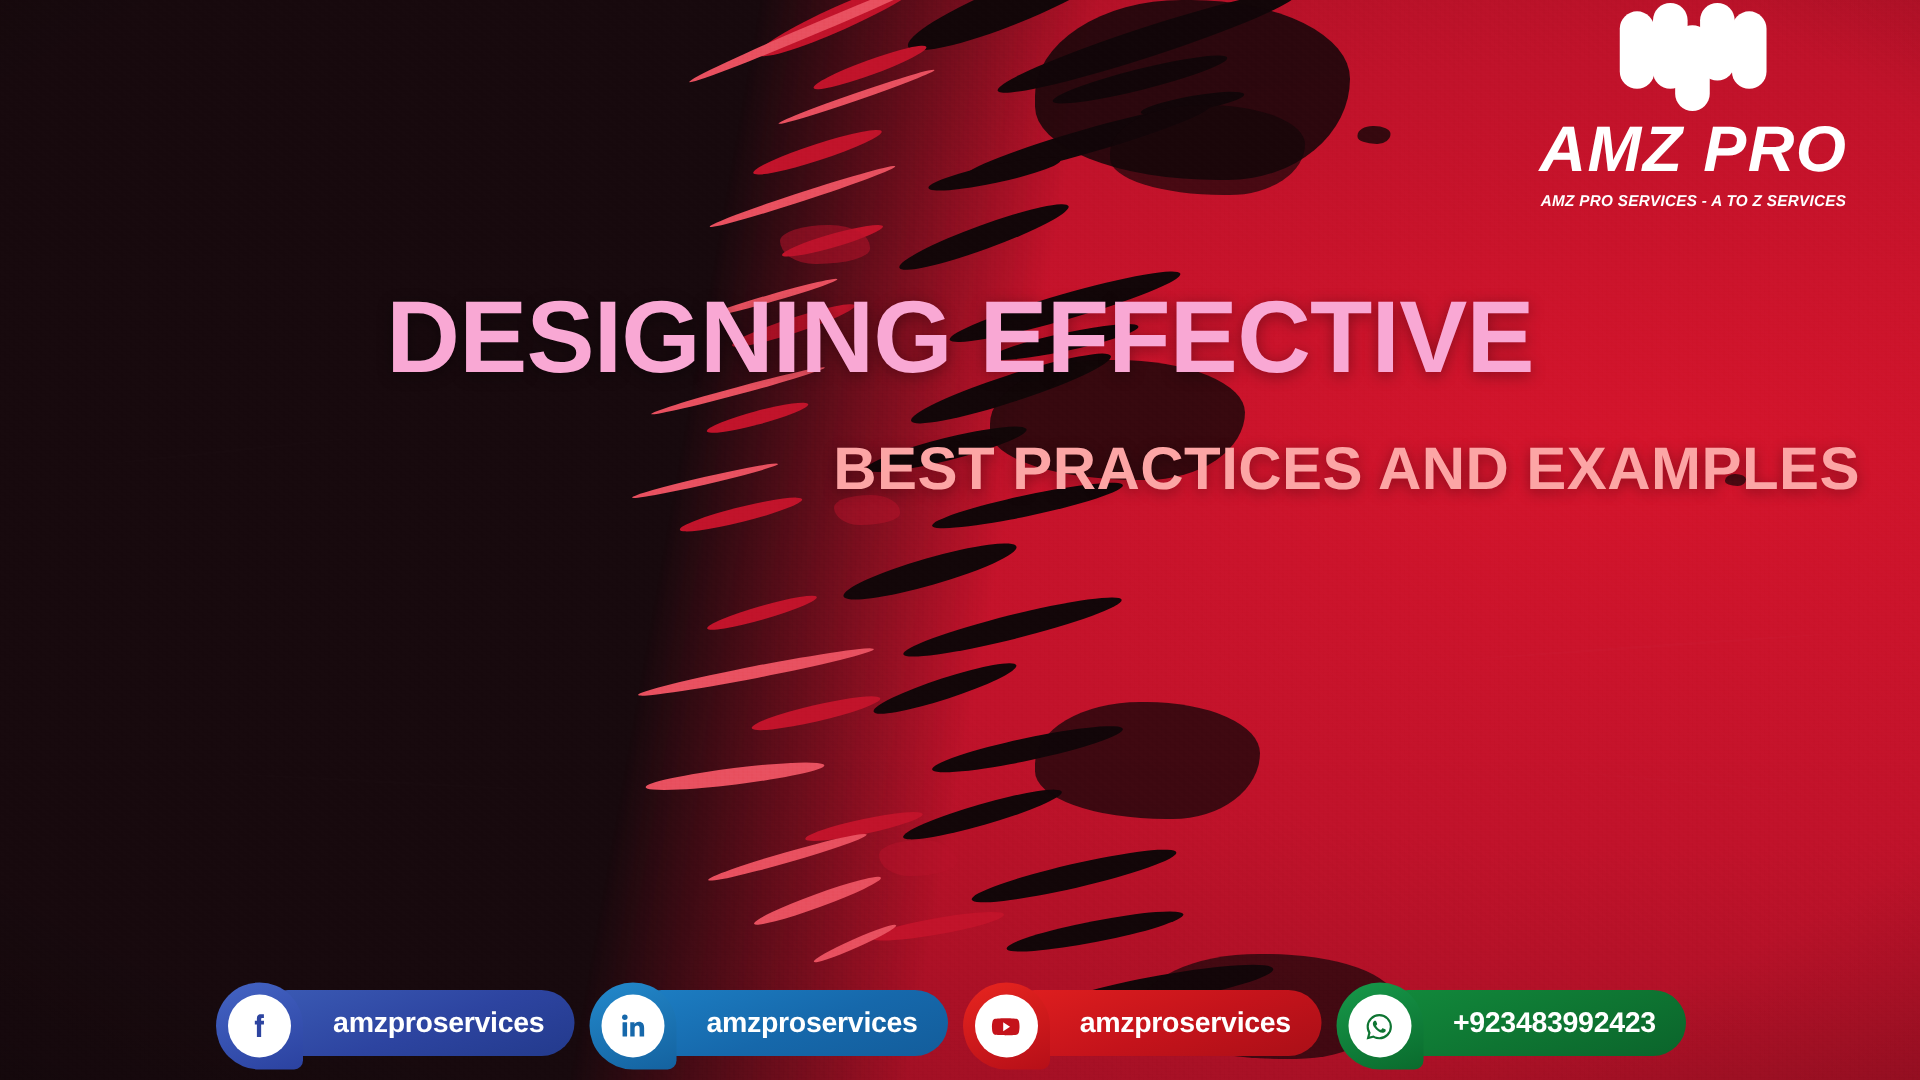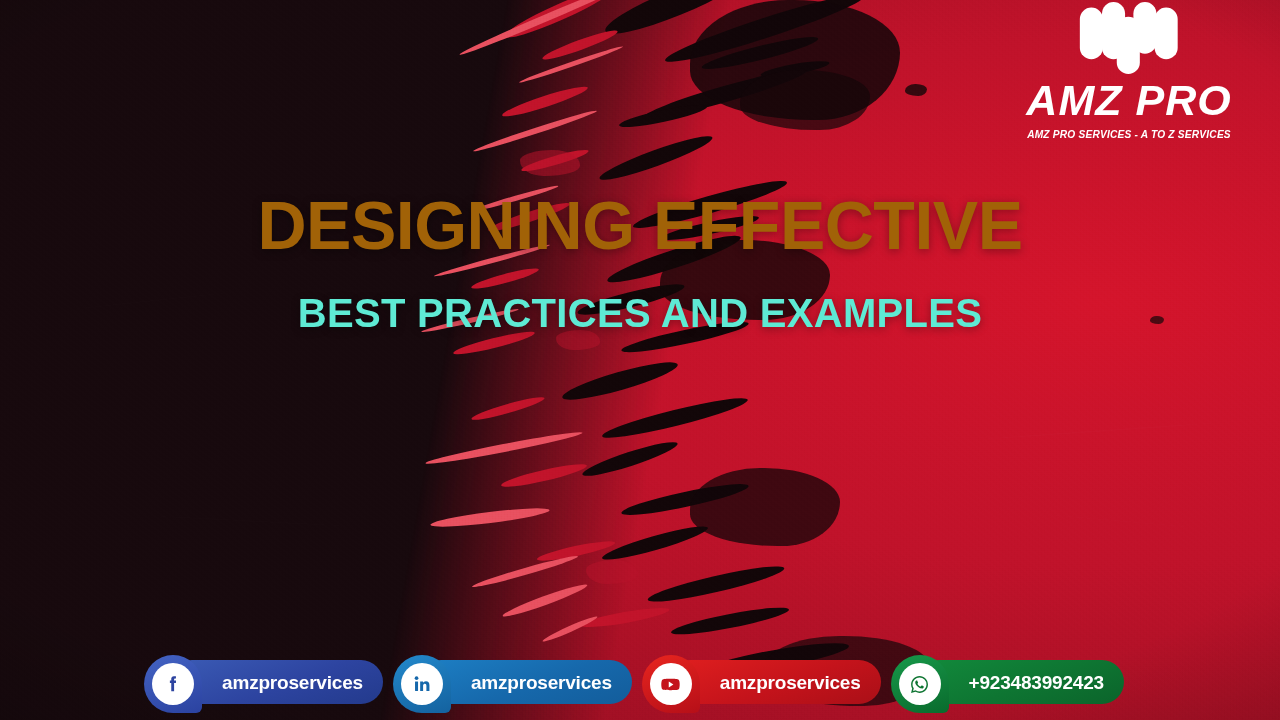--- a/index.html
+++ b/index.html
@@ -111,38 +111,39 @@
   
   .headline {
     position:absolute;
     left:0; right:0;
     top:186px;
     z-index:30;
     text-align:center;
     padding:0 40px;
   }
   .hl-line {
-    color:#a16207;
+    color:#f9a8d4;
     font-weight:bold;
     font-size:68px;
     line-height:78px;
     letter-spacing:-.5px;
     transform:scaleX(1.0);
     white-space:nowrap;
     text-shadow:0 2px 10px rgba(0,0,0,.35);
   }
   .subline {
-    color:#5eead4;
+    color:#fca5a5;
     font-weight:bold;
     font-size:40px;
     line-height:54px;
     letter-spacing:.3px;
     white-space:nowrap;
     margin-top:22px;
     text-shadow:0 2px 9px rgba(0,0,0,.35);
+    text-align:right;
   }
 
   
   .social-bar {
     position:absolute;
     left:0; right:0;
     bottom:16px;
     z-index:40;
     display:flex;
     justify-content:center;

